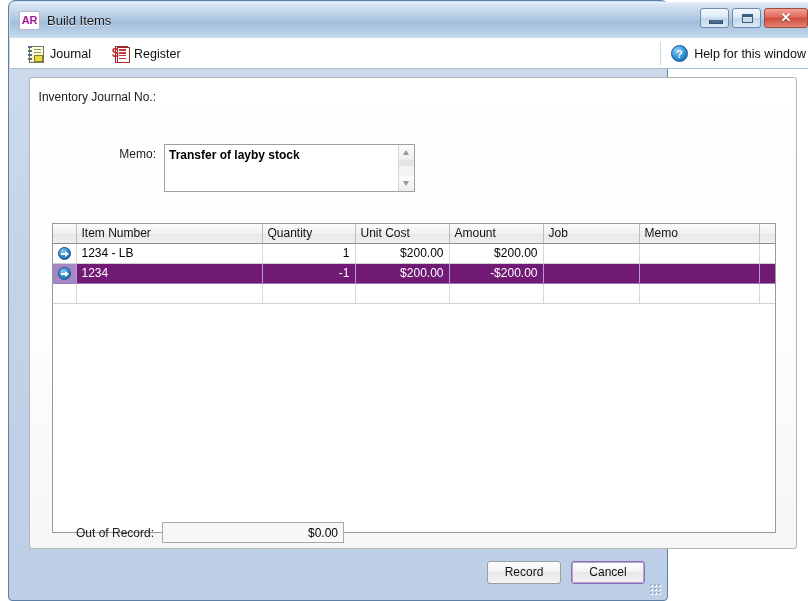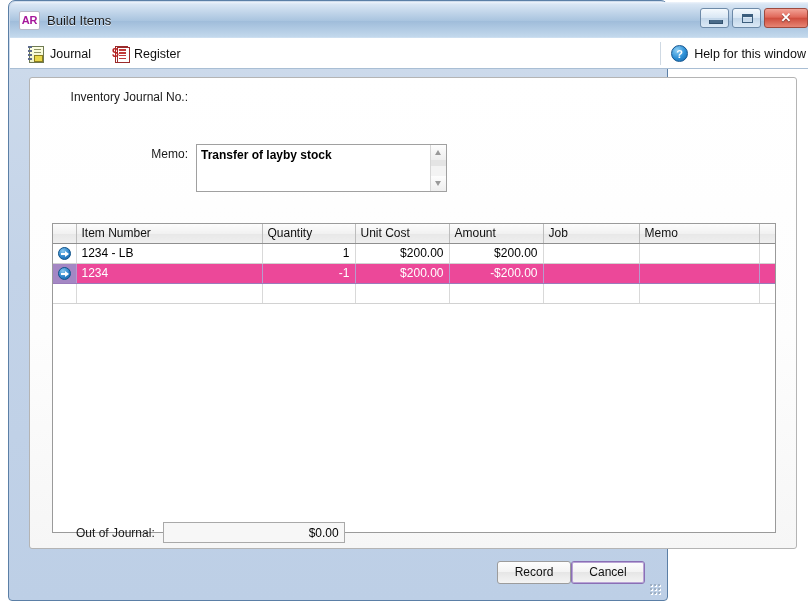--- a/index.html
+++ b/index.html
@@ -196,21 +196,21 @@
     left: 20px; top: 76px;
     width: 768px; height: 472px;
     background: linear-gradient(180deg,#ffffff 0%,#fdfdfd 55%,#f6f6f6 100%);
     border: 1px solid #b4b4b4;
     border-radius: 3px;
     box-sizing: border-box;
   }
 
   .field-row {
     position: absolute;
-    display: flex; align-items: center; margin-left: 32px;
+    display: flex; align-items: center;
   }
   .field-label {
     font-size: 12px;
     color: #1a1a1a;
     text-align: right;
     padding-right: 8px;
     box-sizing: border-box;
   }
 
   .txt-input {
@@ -339,21 +339,21 @@
     box-sizing: border-box;
     white-space: nowrap;
     overflow: hidden;
   }
   table.gt td.mark {
     padding: 0;
     text-align: center;
     border-right: 1px solid #d9d9d9;
   }
   table.gt tr.sel td {
-    background: #ec4899;
+    background: #701a75;
     color: #ffffff;
     border-right: 1px solid #b59cce;
     border-bottom: 1px solid #9a7cbb;
   }
   table.gt tr.sel td.mark {
     background: #a487c4;
   }
   td.num { text-align: right; }
   .rowarrow {
     display: inline-block;
@@ -395,21 +395,21 @@
     padding: 2px 5px 0 0;
     font-size: 12px;
     color: #000;
     line-height: 17px;
   }
 
   
   .footer {
     position: absolute;
     right: 22px; bottom: 16px;
-    display: flex; 
+    display: flex; gap: 10px;
   }
   .btn {
     width: 74px; height: 23px;
     background: linear-gradient(180deg,#fdfdfd 0%,#f3f3f3 48%,#e6e6e6 50%,#f4f4f4 100%);
     border: 1px solid #9c9c9c;
     border-radius: 3px;
     font-size: 12px;
     color: #101010;
     text-align: center;
     line-height: 21px;
@@ -563,21 +563,21 @@
             <td></td>
             <td></td>
             <td></td>
           </tr>
 
         </tbody>
       </table>
     </div>
 
     <div class="oob-row">
-      <div class="oob-label">Out of Journal:</div>
+      <div class="oob-label">Out of Record:</div>
       <div class="oob-box">$0.00</div>
     </div>
 
   </div>
 
   <div class="footer">
     <div class="btn">Record</div>
     <div class="btn focused">Cancel</div>
   </div>
 

